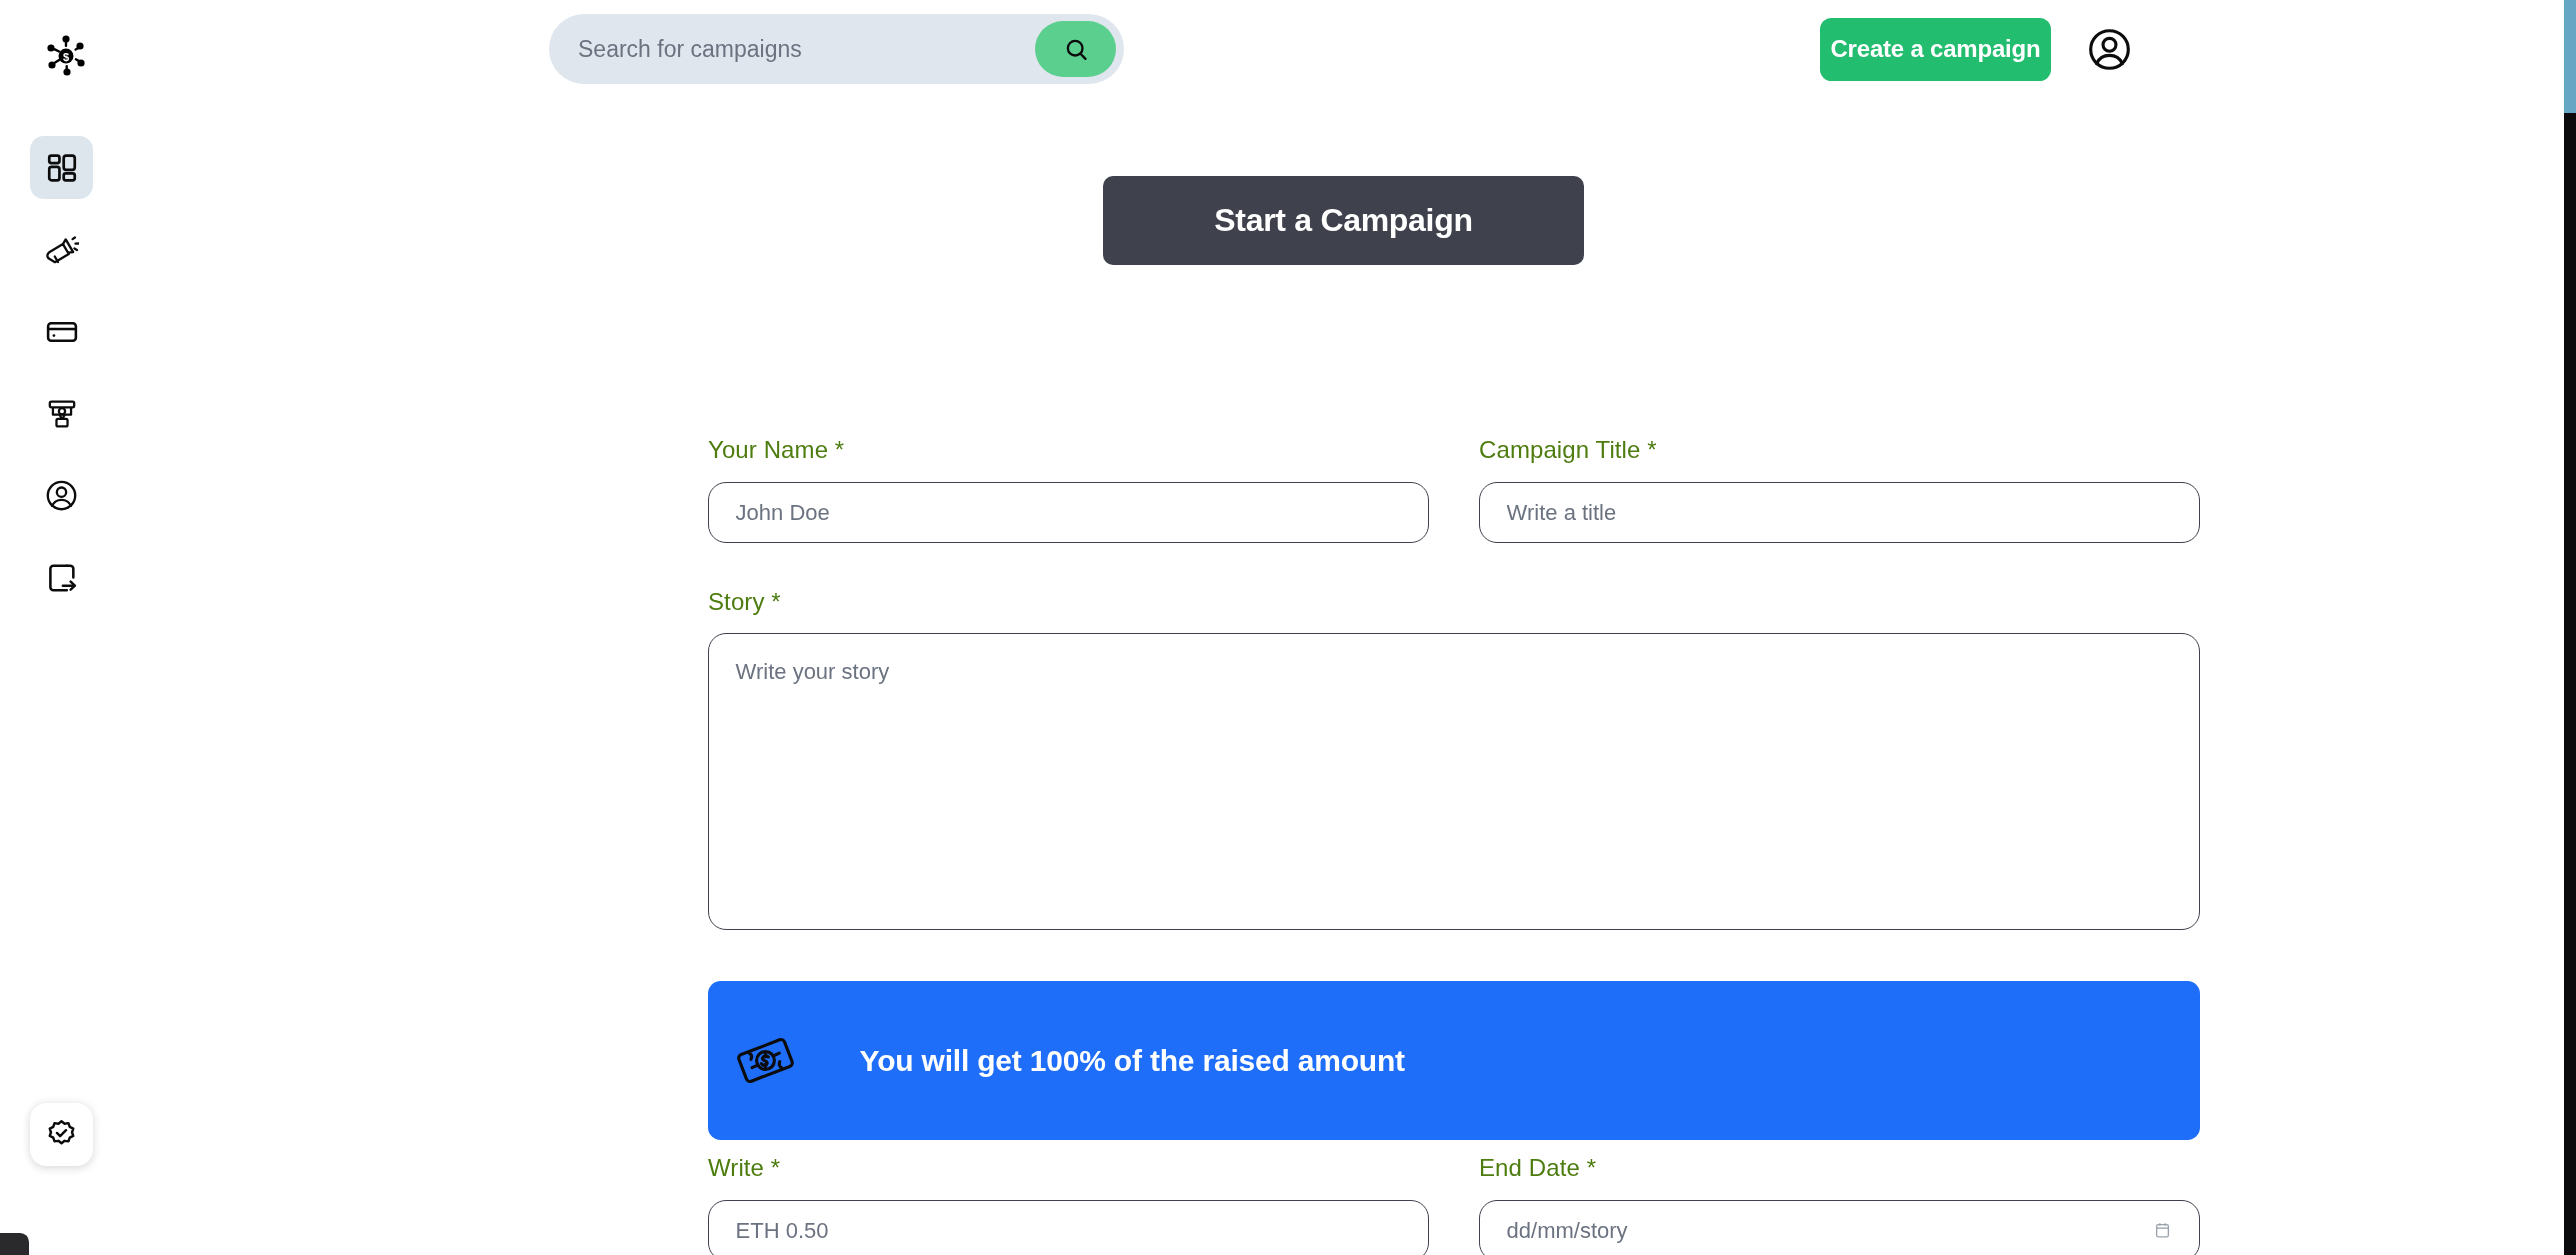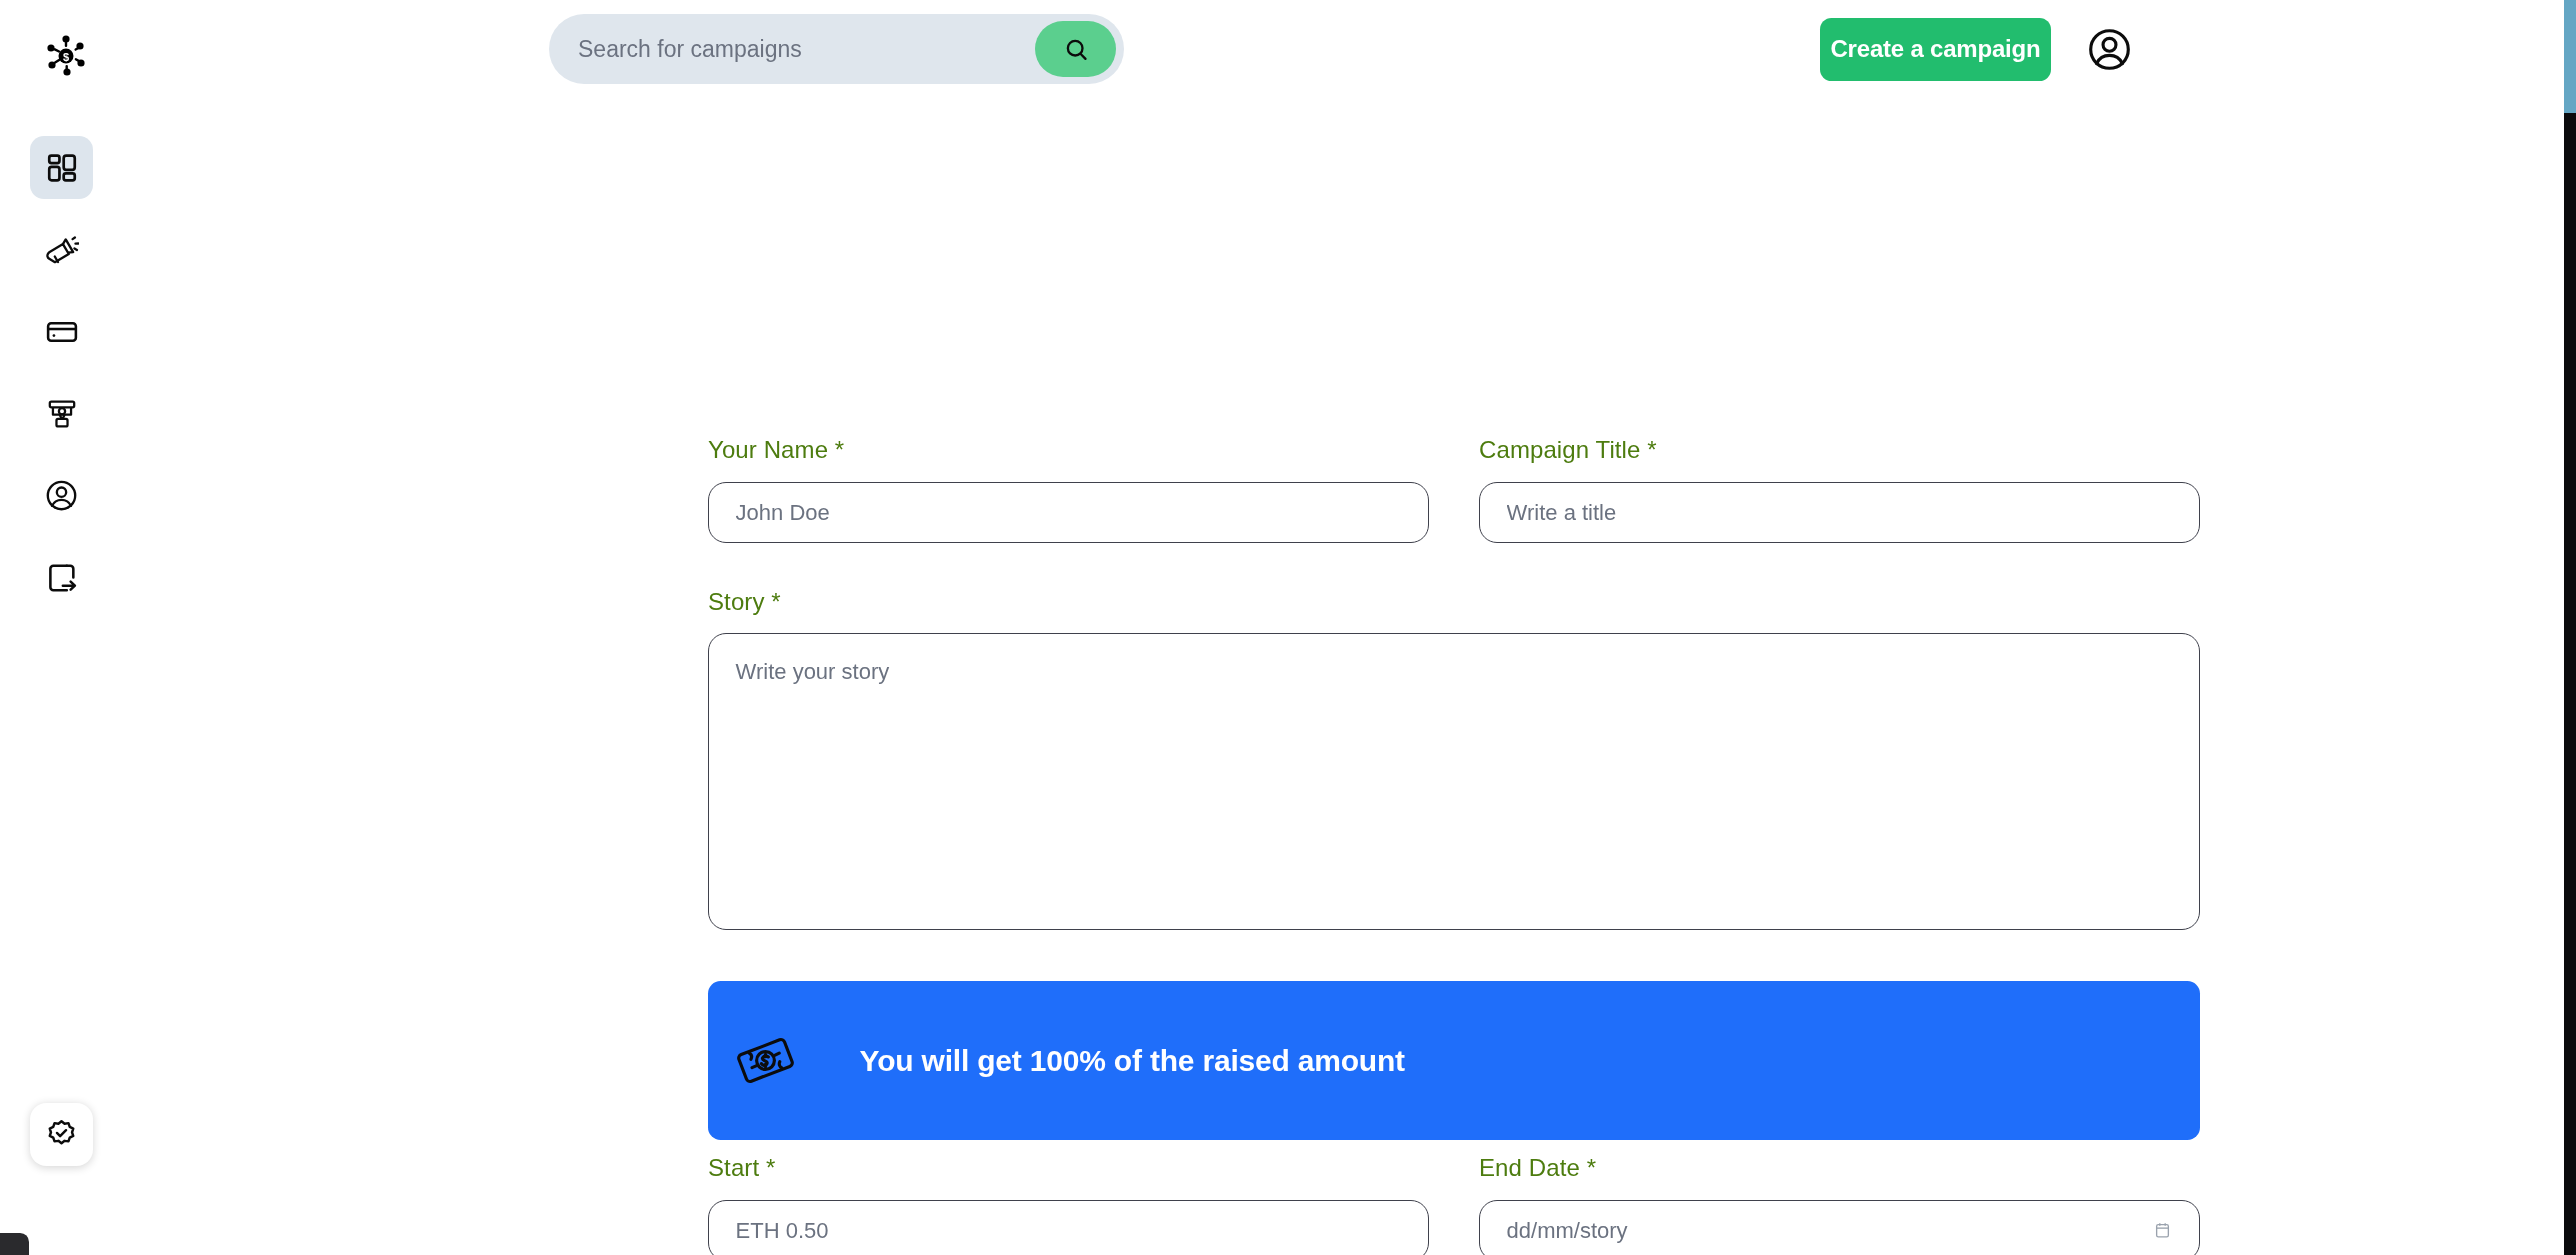--- a/index.html
+++ b/index.html
@@ -263,20 +263,23 @@
     <div id="badge-card">
       <svg viewBox="0 0 24 24" width="33" height="33" fill="none" stroke="#0c0c0c" stroke-width="1.8" stroke-linejoin="round">
         <path d="M12 2.4l2.25 1.72 2.8-.38.95 2.67 2.53 1.27-.86 2.69.86 2.69-2.53 1.27-.95 2.67-2.8-.38L12 18.34l-2.25-1.72-2.8.38-.95-2.67L3.47 13.06l.86-2.69-.86-2.69 2.53-1.27.95-2.67 2.8.38z"></path>
         <path d="M8.7 10.9l2.3 2.3 4.3-4.3" stroke-linecap="round"></path>
       </svg>
     </div>
   </div>
 
   <div id="main">
 
+    <div id="page-title-box">
+      <span id="page-title-text">Start a Campaign</span>
+    </div>
 
     <label class="field-label" style="left:584px; top:335px;">Your Name *</label>
     <input id="field-name" class="text-field" type="text" placeholder="John Doe" style="">
 
     <label class="field-label" style="left:1355px; top:335px;">Campaign Title *</label>
     <input id="field-title" class="text-field" type="text" placeholder="Write a title" style="">
 
     <label class="field-label" style="left:584px; top:487px;">Story *</label>
     <textarea id="field-story" class="text-field" placeholder="Write your story" style=""></textarea>
 
@@ -285,21 +288,21 @@
         <rect x="2.4" y="6.4" width="19.2" height="11.2" rx="1.5" transform="rotate(-21 12 12)"></rect>
         <circle cx="12" cy="12" r="3.5"></circle>
         <path d="M13.1 10.6a1.5 1.5 0 0 0-2.3.5c-.2.8 1.3 1 1.7 1.5.4.5-.2 1.4-1 1.3a1.5 1.5 0 0 1-1.1-.7" stroke-linecap="round"></path>
         <path d="M12 9.6v.9M12 13.5v1" stroke-linecap="round"></path>
         <path d="M5.6 9.1c.9.5 1.1 1.5.7 2.4M18.4 14.9c-.9-.5-1.2-1.5-.8-2.4" stroke-linecap="round"></path>
         <path d="M6.7 14.8l1.6-.7M15.8 9.9l1.6-.8" stroke-linecap="round"></path>
       </svg>
       <span id="banner-text">You will get 100% of the raised amount</span>
     </div>
 
-    <label class="field-label" style="left:584px; top:1053px;">Start *</label>
+    <label class="field-label" style="left:584px; top:1053px;">Write *</label>
     <input id="field-goal" class="text-field" type="text" placeholder="ETH 0.50" style="">
 
     <label class="field-label" style="left:1355px; top:1053px;">End Date *</label>
     <div id="field-date" class="text-field">
       <span id="date-placeholder">dd/mm/story</span>
       <svg viewBox="0 0 24 24" width="19" height="19" fill="none" stroke="#9aa2ad" stroke-width="1.7">
         <rect x="4.6" y="4.6" width="14.8" height="15.4" rx="2"></rect>
         <line x1="4.6" y1="9" x2="19.4" y2="9"></line>
         <line x1="8.6" y1="2.8" x2="8.6" y2="6"></line>
         <line x1="15.4" y1="2.8" x2="15.4" y2="6"></line>

